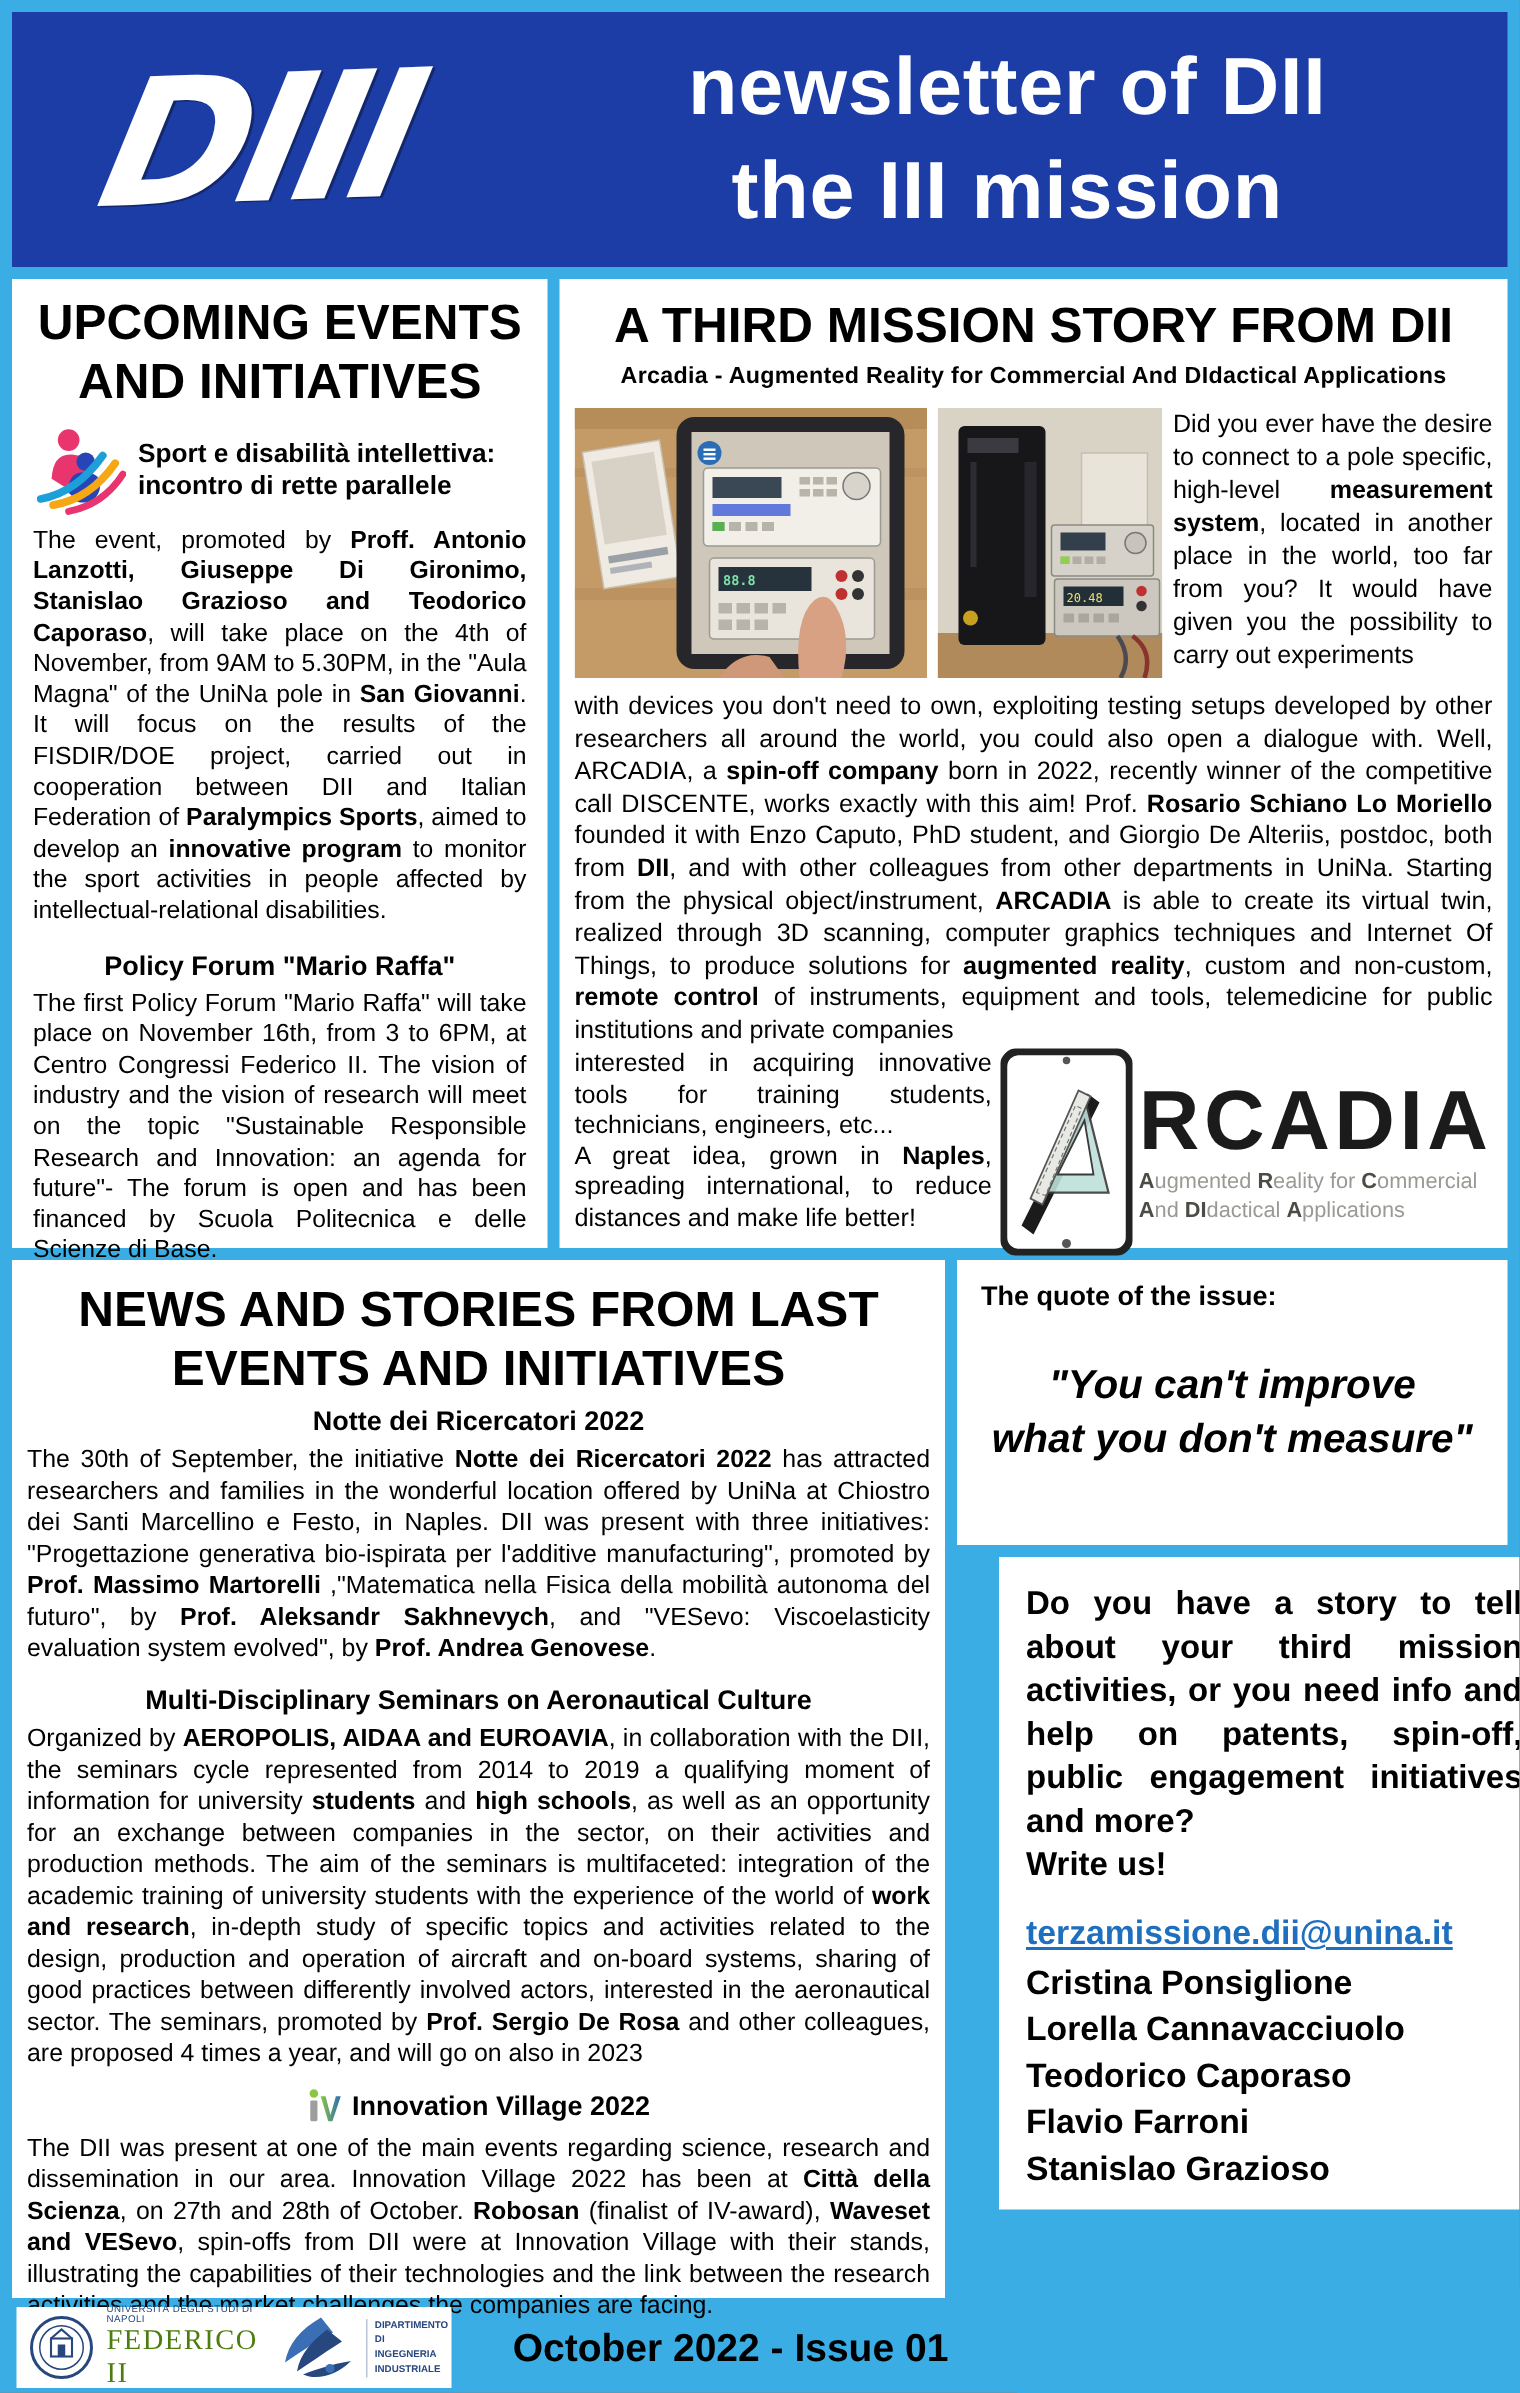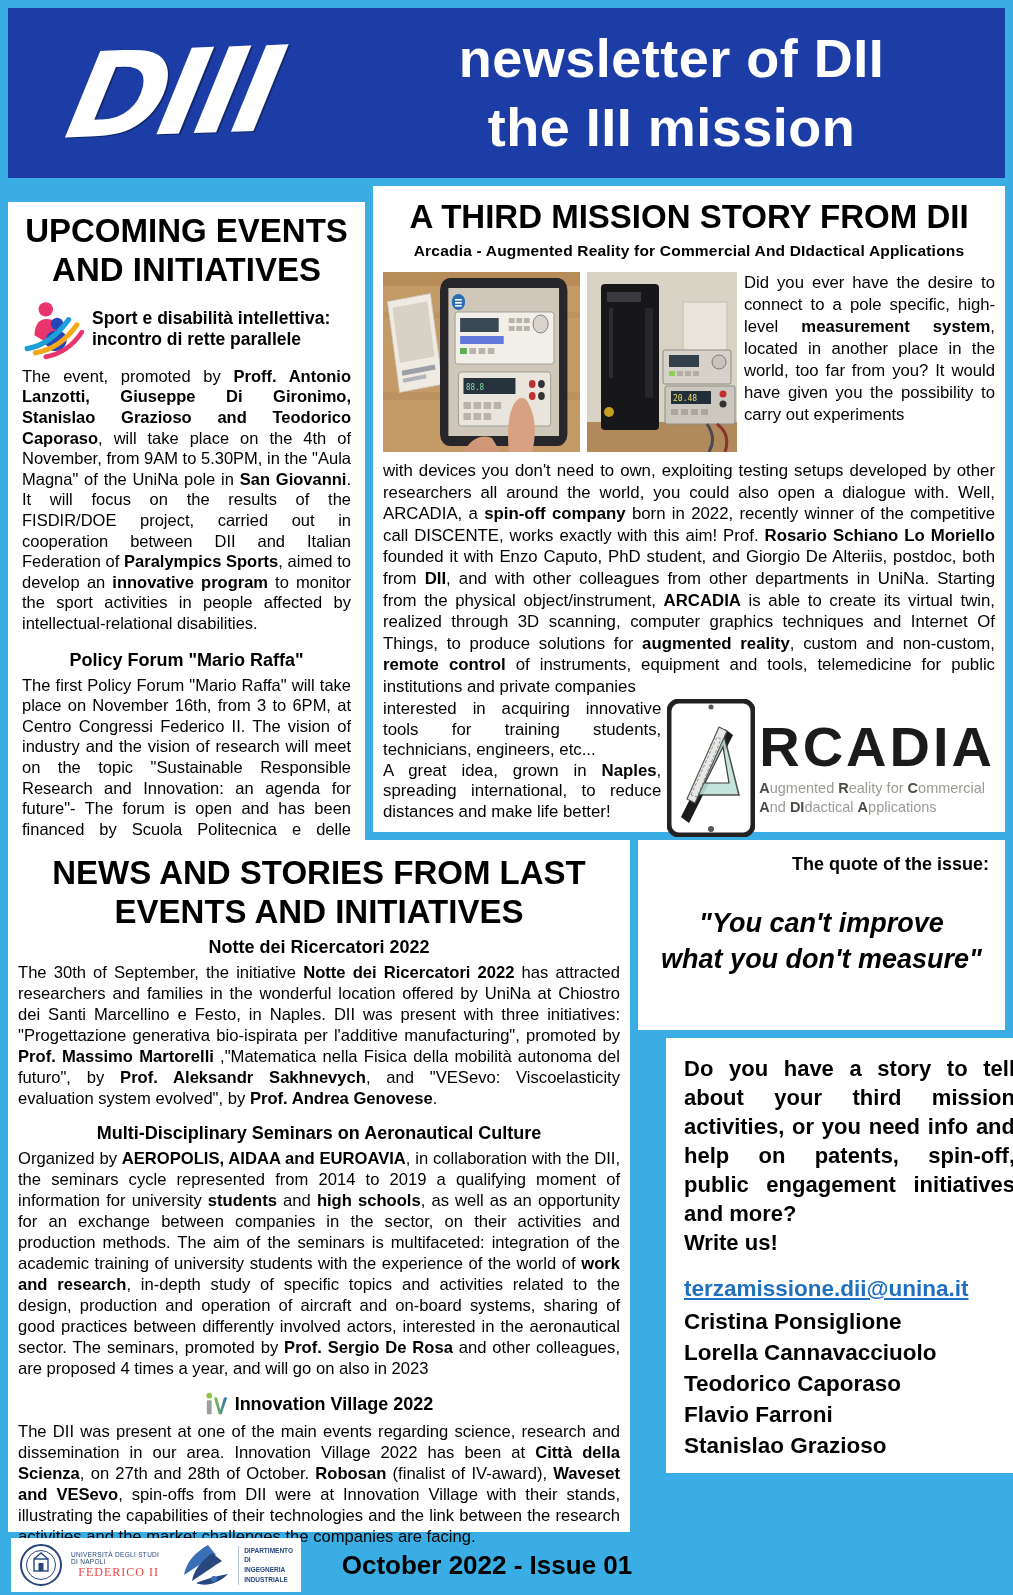--- a/index.html
+++ b/index.html
@@ -13,21 +13,21 @@
   .panel{position:absolute;background:#fff;}
 
   
   .masthead{position:absolute;left:8px;top:8px;width:997px;height:170px;background:var(--header_blue);display:flex;align-items:center;}
   .diii-wrap{width:330px;height:100%;display:flex;align-items:center;justify-content:center;overflow:hidden;}
   .diii{font-family:"DejaVu Sans",sans-serif;font-size:118px;font-weight:bold;font-style:italic;color:#fff;
         transform:skewX(-14deg) rotate(-2deg);letter-spacing:-7px;text-shadow:2px 1px 0 rgba(0,0,0,.35);line-height:1;}
   .masthead-title{flex:1;text-align:center;color:#fff;font-weight:bold;font-size:54px;line-height:1.28;letter-spacing:.5px;}
 
   
-  .col-left{left:8px;top:186px;width:357px;height:646px;padding:10px 14px;margin-top:16px;}
+  .col-left{left:8px;top:186px;width:357px;height:646px;padding:10px 14px;}
   .col-right{left:373px;top:186px;width:632px;height:646px;padding:8px 10px;}
   .news{left:8px;top:840px;width:622px;height:692px;padding:12px 10px;}
   .quote-box{left:638px;top:840px;width:367px;height:190px;padding:14px 16px;}
   .contact-box{left:666px;top:1038px;width:367px;height:435px;padding:16px 18px;}
 
   h1.section{font-size:33px;font-weight:bold;text-align:center;line-height:1.18;}
   .sub-head{font-size:18px;font-weight:bold;text-align:center;margin-top:10px;margin-bottom:4px;}
   .rich{font-size:16.5px;line-height:20.6px;text-align:justify;}
   .rb{font-weight:bold;}
   .preline{white-space:pre-line;}
@@ -48,40 +48,40 @@
   .story-bottom{display:flex;margin-top:2px;gap:6px;}
   .story-bottom-text{width:285px;font-size:16.8px;line-height:20.4px;text-align:justify;}
   .arcadia{flex:1;display:flex;align-items:center;gap:4px;}
   .arcadia-tablet{flex:0 0 88px;height:138px;}
   .arcadia-right{flex:1;}
   .arcadia-word{font-size:56px;font-weight:bold;color:#1b1b1b;letter-spacing:3px;line-height:1;font-family:"Liberation Sans",sans-serif;}
   .arcadia-tag{font-size:14.5px;color:#9a9a94;line-height:1.35;margin-top:4px;}
   .arcadia-tag .rb{color:#4c4c46;}
 
   
-  .quote-label{font-size:18px;font-weight:bold;text-align:right;}
+  .quote-label{font-size:18px;font-weight:bold;}
   .quote-text{font-size:27px;font-weight:bold;font-style:italic;text-align:center;margin-top:30px;line-height:1.35;}
 
   
   .contact-ask{font-size:22px;font-weight:bold;line-height:29px;text-align:justify;}
   .contact-bottom{position:absolute;left:18px;right:18px;bottom:12px;}
   .email{display:inline-block;color:var(--link_blue);font-weight:bold;font-size:22.5px;text-decoration:underline;margin-bottom:4px;}
   .contact-name{font-size:22.5px;font-weight:bold;line-height:31px;}
 
   
   .news-title{font-size:33px;font-weight:bold;text-align:center;line-height:1.17;margin-top:2px;}
   .iv-head{display:flex;align-items:center;justify-content:center;gap:6px;margin-top:12px;margin-bottom:4px;}
   .iv-head .t{font-size:18px;font-weight:bold;}
   .iv-logo{width:24px;height:26px;}
 
   
   .footer-logos{left:11px;top:1538px;width:290px;height:54px;display:flex;align-items:center;gap:8px;padding:4px 8px;}
   .fed-seal{width:44px;height:44px;flex:none;}
   .fed-text .small{font-size:6.5px;color:#27477e;letter-spacing:.3px;}
-  .fed-text .big{font-family:"Liberation Serif",serif;font-size:12px;color:#ef4444;letter-spacing:1px;text-align:center;}
+  .fed-text .big{font-family:"Liberation Serif",serif;font-size:19px;color:#4d7c0f;letter-spacing:1px;}
   .dii-logo{width:52px;height:44px;flex:none;margin-left:4px;}
   .dept-text{font-size:6.5px;color:#27477e;font-weight:bold;line-height:1.5;border-left:1px solid #b8c4d8;padding-left:5px;white-space:pre-line;}
   .footer-issue{position:absolute;left:322px;top:1538px;width:330px;height:54px;
                 display:flex;align-items:center;justify-content:center;font-size:26px;font-weight:bold;color:#000;}
 </style>
 </head>
 <body>
 
 <div class="page">
 
@@ -115,21 +115,21 @@
 
     <div class="sub-head" style="margin-top:16px;">Policy Forum "Mario Raffa"</div>
     <p class="rich"><span>The first Policy Forum "Mario Raffa" will take place on November 16th, from 3 to 6PM, at Centro Congressi Federico II. The vision of industry and the vision of research will meet on the topic "Sustainable Responsible Research and Innovation: an agenda for future"- The forum is open and has been financed by Scuola Politecnica e delle Scienze di Base.</span></p>
   </section>
 
   <section class="panel col-right">
     <div class="story-title">A THIRD MISSION STORY FROM DII</div>
     <div class="story-subtitle">Arcadia - Augmented Reality for Commercial And DIdactical Applications</div>
 
     <div class="photo-row">
-      <div class="photo" style="width:197px;">
+      <div class="photo" style="width:235px;font-weight:bold;">
         <svg viewBox="0 0 235 180" preserveAspectRatio="none">
           <rect width="235" height="180" fill="#c49a66"></rect>
           <rect y="0" width="235" height="14" fill="#b68c58"></rect>
           <rect y="40" width="235" height="6" fill="#ba9060" opacity=".7"></rect>
           <rect y="120" width="235" height="8" fill="#b88e5c" opacity=".6"></rect>
           <g transform="rotate(-9 38 70)">
             <rect x="12" y="25" width="52" height="92" fill="#efeae2" stroke="#c9c2b4"></rect>
             <rect x="17" y="32" width="42" height="56" fill="#d8d2c6"></rect>
             <rect x="18" y="96" width="40" height="5" fill="#9aa0a8"></rect>
             <rect x="18" y="104" width="28" height="4" fill="#b0b4ba"></rect>

